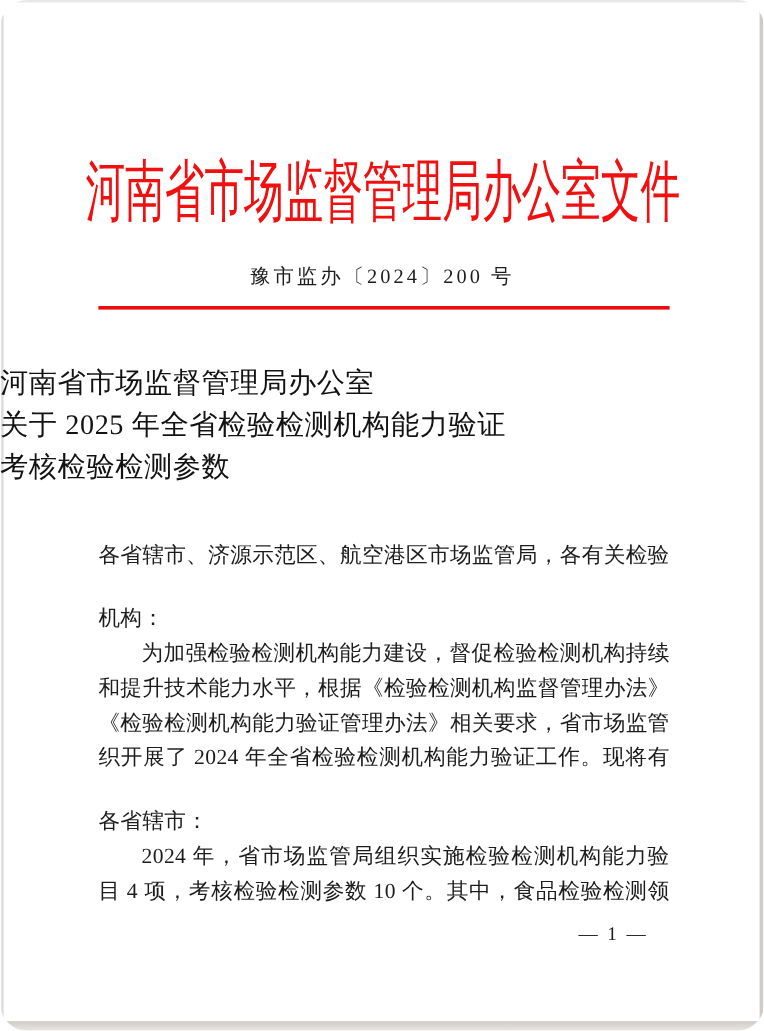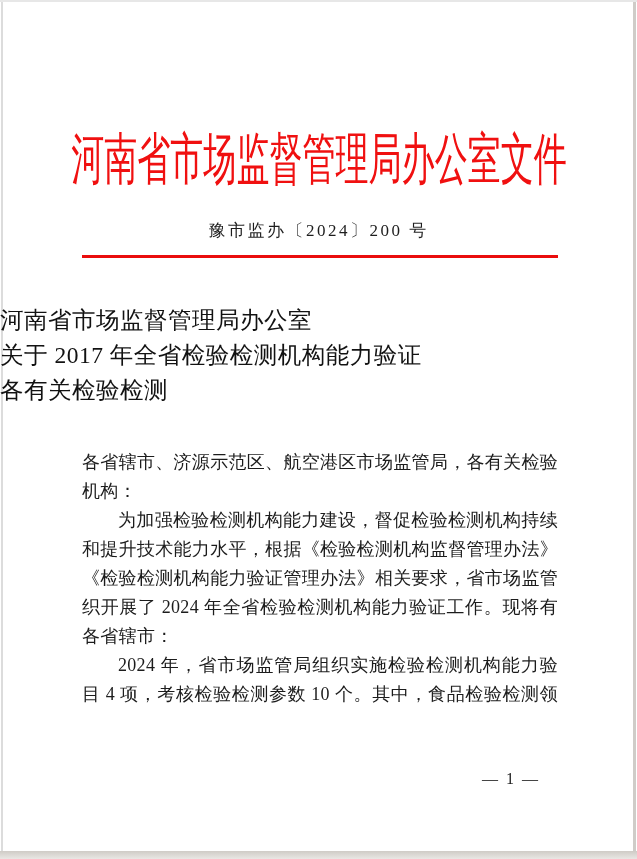--- a/index.html
+++ b/index.html
@@ -10,20 +10,21 @@
     background: #ffffff;
     overflow: hidden;
     font-family: "Liberation Serif", "DejaVu Serif", serif;
   }
   .scan {
     position: relative;
     width: 637px;
     height: 859px;
     background: #ffffff;
     overflow: hidden;
+    border-radius: 23px;
   }
   
   .edge { position: absolute; }
   .edge.top    { top: 0; left: 0; width: 637px; height: 2px; background: #e7e7e7; }
   .edge.left   { top: 2px; left: 1px; width: 2px; height: 849px; background: #dcdcdc; }
   .edge.right  { top: 2px; left: 633px; width: 3px; height: 849px; background: #cfccc8; }
   .edge.bottom { top: 851px; left: 0; width: 637px; height: 8px;
                  background: linear-gradient(#cfcbc6, #e9e7e4); }
 
   
@@ -89,21 +90,21 @@
     top: 448px;
     left: 82px;
     width: 476px;
     font-size: 18px;
     line-height: 29px;
     color: #1c1c1c;
     letter-spacing: 0.3px;
   }
   .bodyline { height: 29px; overflow: hidden; }
   .bodyline.full  { text-align: justify; text-align-last: justify; }
-  .bodyline.short { text-align: center; text-align-last: left; }
+  .bodyline.short { text-align: center; text-align-last: left; margin-top: 24px; }
   .bodyline.indent { text-indent: 36px; }
   .bodyline.hei { font-weight: 700; letter-spacing: 1px; }
 
   
   .pagenum {
     position: absolute;
     top: 770px;
     right: 97px;
     font-size: 16px;
     letter-spacing: 2px;
@@ -124,22 +125,22 @@
   <div class="banner">
     <span class="banner-text">河南省市场监督管理局办公室文件</span>
   </div>
 
   <div class="docnum">豫市监办〔2024〕200 号</div>
 
   <div class="redline"></div>
 
   <div class="title">
     <div>河南省市场监督管理局办公室</div>
-    <div>关于 2017 年全省检验检测机构能力验证</div>
-    <div>各有关检验检测</div>
+    <div>关于 2025 年全省检验检测机构能力验证</div>
+    <div>考核检验检测参数</div>
   </div>
 
   <div class="docbody">
     <div class="bodyline full">各省辖市、济源示范区、航空港区市场监管局，各有关检验检测</div>
     <div class="bodyline short">机构：</div>
     <div class="bodyline full indent">为加强检验检测机构能力建设，督促检验检测机构持续保持</div>
     <div class="bodyline full">和提升技术能力水平，根据《检验检测机构监督管理办法》以及</div>
     <div class="bodyline full">《检验检测机构能力验证管理办法》相关要求，省市场监管局组</div>
     <div class="bodyline full">织开展了 2024 年全省检验检测机构能力验证工作。现将有关情</div>
     <div class="bodyline short">各省辖市：</div>

